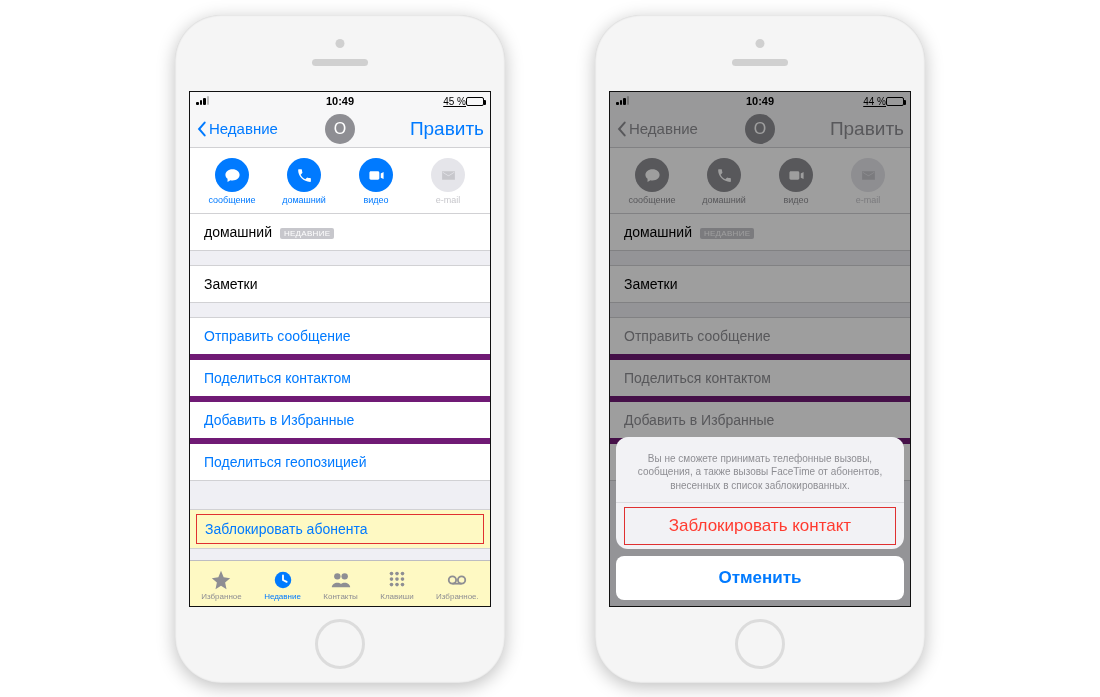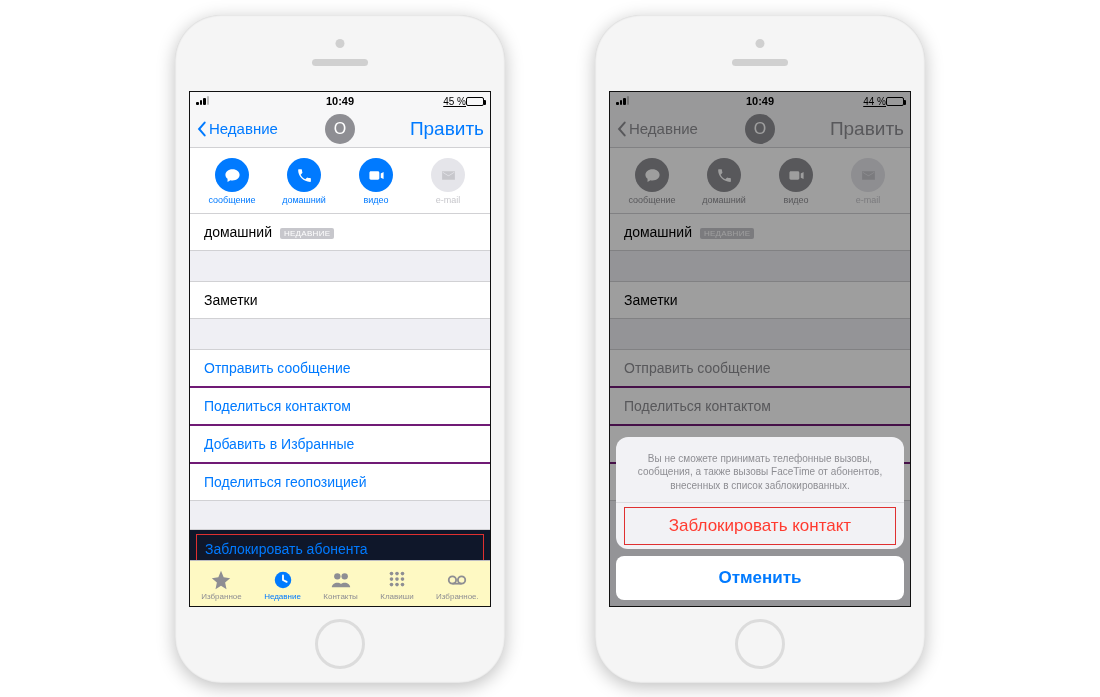--- a/index.html
+++ b/index.html
@@ -126,33 +126,33 @@
   .act .circ {
     width:34px;height:34px;border-radius:50%; margin:0 auto 3px;
     background:#007aff; display:flex;align-items:center;justify-content:center;
   }
   .act.disabled .circ { background:#e5e5ea; }
   .act .lbl { font-size:9px; color:#007aff; white-space:nowrap; overflow:hidden;}
   .act.disabled .lbl { color:#c7c7cc;}
   .circ svg { width:17px; height:17px; fill:#fff;}
   .act.disabled .circ svg { fill:#c7c7cc;}
 
-  .section { background:#fff; border-top:1px solid #d1d1d4; border-bottom:1px solid #d1d1d4; margin-top:30px;}
+  .section { background:#fff; border-top:1px solid #d1d1d4; border-bottom:1px solid #d1d1d4; margin-top:14px;}
   .row-plain { padding: 10px 14px; font-size:14px; border-bottom:1px solid #e5e5ea; min-height:24px;}
   .row-plain:last-child{border-bottom:none;}
   .row-plain .tag {
     display:inline-block; background:#c7c7cc; color:#fff;
     font-size:8px; padding:1px 4px; border-radius:2px; margin-left:4px;
     vertical-align:middle; letter-spacing:0.3px;
   }
-  .row-link { padding:10px 14px; color:#007aff; font-size:14px; border-bottom:2px solid #701a75;}
+  .row-link { padding:10px 14px; color:#007aff; font-size:14px; border-bottom:6px solid #701a75;}
   .row-link:last-child{border-bottom:none;}
 
   .block-section {
-    background:#0f172a; border-top:1px solid #d1d1d4; border-bottom:1px solid #d1d1d4;
+    background:#fef9c3; border-top:1px solid #d1d1d4; border-bottom:1px solid #d1d1d4;
     margin-top:28px;
   }
   .highlight-red-box { border:1.5px solid #e03030; margin:4px 6px; padding:6px 8px;}
 
   
   .tabbar {
     position:absolute; bottom:0; left:0; right:0; height:46px;
     background:#fef9c3; border-top:1px solid #bdbdc2;
     display:flex; justify-content:space-around; align-items:center;
     padding-top:3px;

